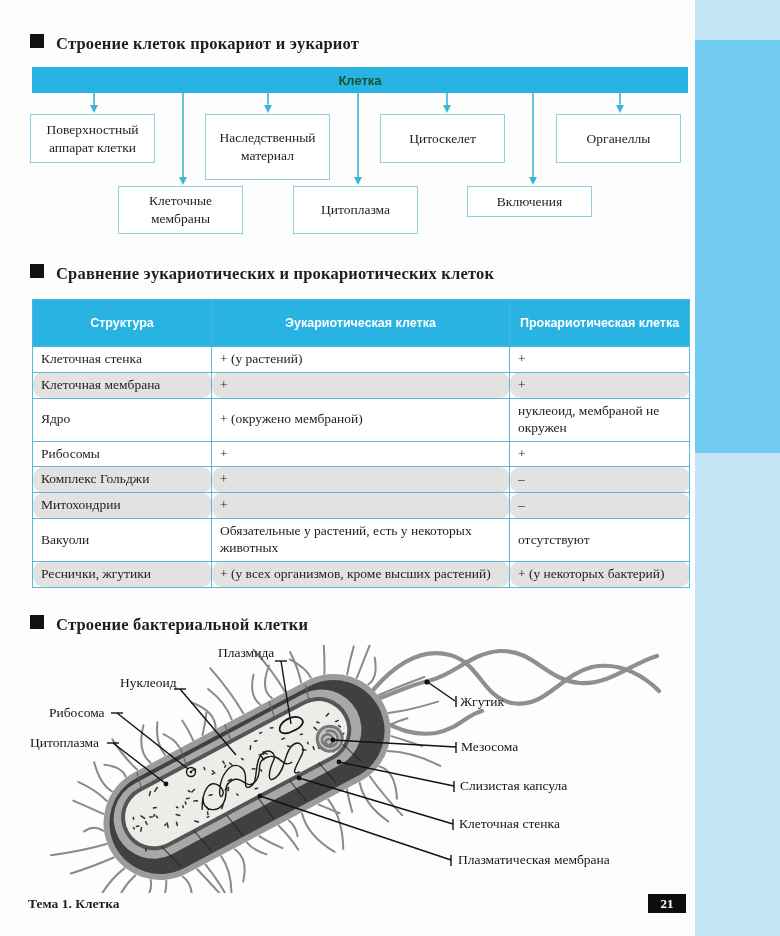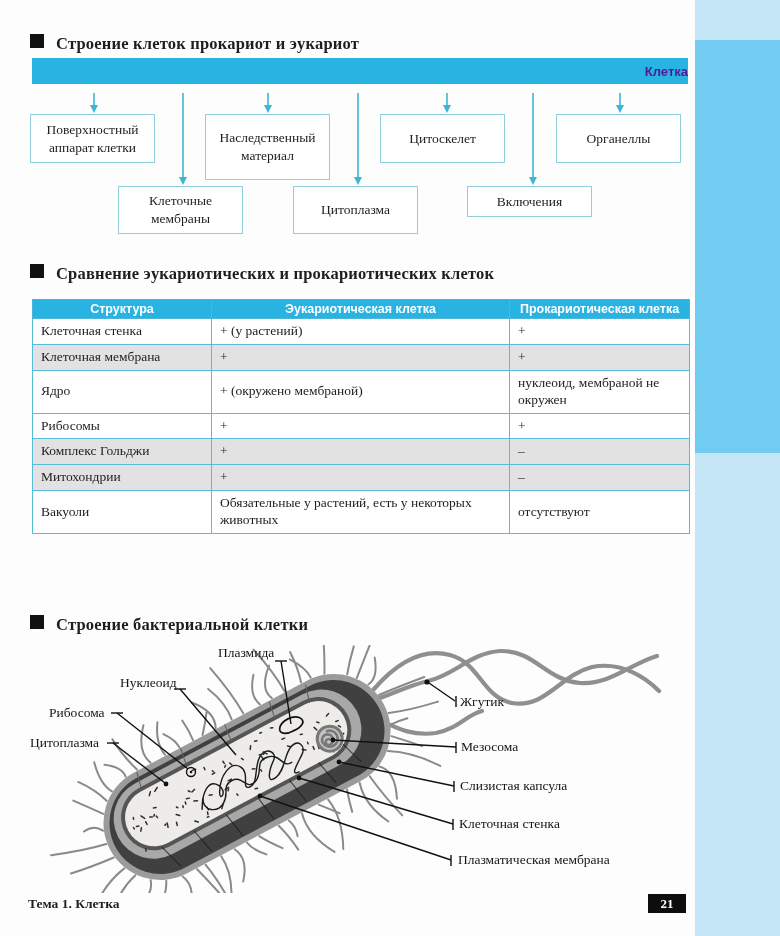--- a/index.html
+++ b/index.html
@@ -7,35 +7,35 @@
        font-family:"Liberation Serif",serif;color:#1e1e1e;}
   .abs{position:absolute;}
   
   .strip{position:absolute;left:695px;top:0;width:85px;height:936px;background:#c3e5f6;}
   .strip-dark{position:absolute;left:0;top:40px;width:85px;height:413px;background:#72ccf2;}
   
   .h{position:absolute;left:30px;display:flex;align-items:flex-start;gap:12px;}
   .sq{width:14px;height:14px;background:#111;flex:0 0 auto;}
   .h span{font-weight:bold;font-size:16.5px;letter-spacing:.2px;}
   
-  .bar{position:absolute;left:32px;top:58px;width:656px;height:26px;background:#29b3e3;
-       display:flex;align-items:center;justify-content:flex-end;
-       font-family:"Liberation Sans",sans-serif;font-weight:bold;font-size:13px;color:#4c1d95;}
+  .bar{position:absolute;left:32px;top:67px;width:656px;height:26px;background:#29b3e3;
+       display:flex;align-items:center;justify-content:center;
+       font-family:"Liberation Sans",sans-serif;font-weight:bold;font-size:13px;color:#14532d;}
   .dbox{position:absolute;background:#fff;border:1.5px solid #93cedd;box-sizing:border-box;
         display:flex;align-items:center;justify-content:center;text-align:center;
         font-size:13.5px;line-height:1.3;padding:2px 6px;}
   
   .cmp{position:absolute;left:32px;top:299px;width:657px;border-collapse:collapse;
        border:1.5px solid #4db6d4;table-layout:fixed;}
   .cmp th{background:#29b3e3;color:#fff;font-family:"Liberation Sans",sans-serif;
-          font-size:12.5px;font-weight:bold;text-align:center;padding:2px 4px;
+          font-size:12.5px;font-weight:bold;text-align:center;padding:16px 4px;
           border:1px solid #4db6d4;}
   .cmp td{font-size:13.5px;padding:4px 8px;border:1px solid #56bcd8;line-height:1.25;
           vertical-align:middle;background:#fff;}
-  .cmp tr.gray td{background:#e2e2e2;}
+  .cmp tr.gray td{background:#e2e2e2;border-radius:11px;}
   
   .illus{position:absolute;left:0;top:645px;width:700px;height:248px;}
   .blabel{position:absolute;font-size:13.5px;color:#161616;white-space:nowrap;}
   
   .footer-left{position:absolute;left:28px;top:896px;font-weight:bold;font-size:13.5px;}
   .pagenum{position:absolute;left:648px;top:894px;width:38px;height:19px;background:#0d0d0d;
            color:#fff;font-weight:bold;font-size:13px;display:flex;align-items:center;justify-content:center;}
 </style>
 </head>
 <body>
@@ -128,20 +128,25 @@
       </tr>
       <tr class="gray">
         <td>Митохондрии</td>
         <td>+</td>
         <td>–</td>
       </tr>
       <tr>
         <td>Вакуоли</td>
         <td>Обязательные у растений, есть у некоторых животных</td>
         <td>отсутствуют</td>
+      </tr>
+      <tr class="gray">
+        <td>Реснички, жгутики</td>
+        <td>+ (у всех организмов, кроме высших растений)</td>
+        <td>+ (у некоторых бактерий)</td>
       </tr>
     </tbody>
 </table>
 
 <div class="h" style="top:615px;">
   <div class="sq"></div>
   <span>Строение бактериальной клетки</span>
 </div>
 
 <div class="illus">

